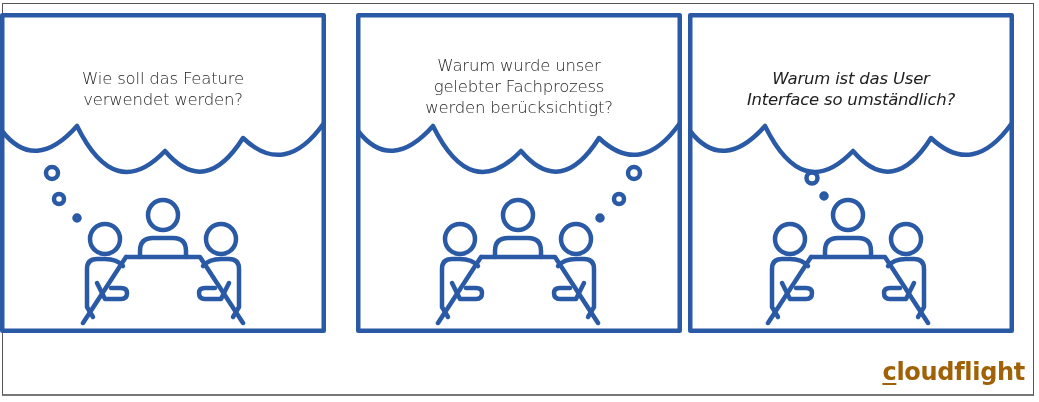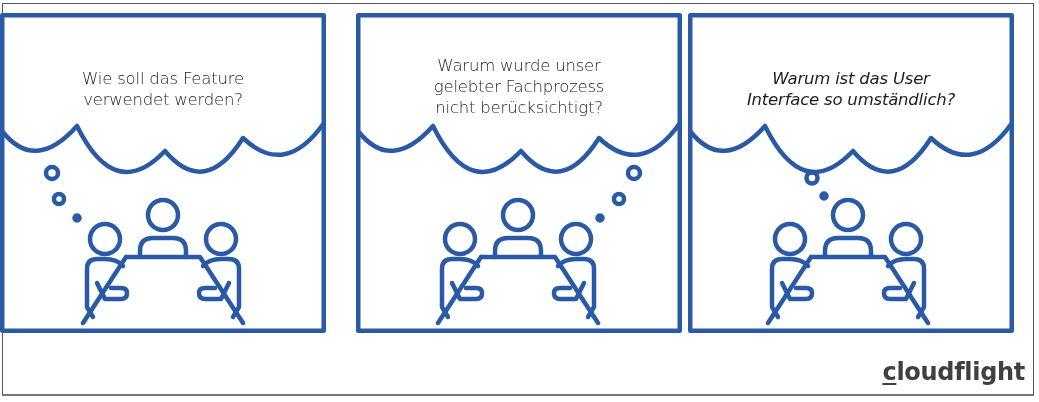--- a/index.html
+++ b/index.html
@@ -22,21 +22,21 @@
     }
     #p1 { left: 0; }
     #p2 { left: 356px; }
     #p3 { left: 688px; font-style: italic; }
     #p1 .caption { top: 46px; height: 60px; }
     #p2 .caption { top: 38px; height: 70px; }
     #p3 .caption { top: 46px; height: 60px; }
     .logo {
       position: absolute; right: 14px; top: 358px;
       font-family: "DejaVu Sans", sans-serif; font-weight: bold; font-size: 24px;
-      color: #404040; letter-spacing: -0.3px;
+      color: #a16207; letter-spacing: -0.3px;
     }
     .logo .c-underline { text-decoration: underline; text-decoration-thickness: 2px; text-underline-offset: 3px; }
   </style>
 </head>
 <body>
 
 <div class="frame"></div>
 
 <svg width="0" height="0" style="position:absolute">
   <defs>
@@ -87,21 +87,21 @@
         <circle cx="263" cy="186" r="5"></circle>
         <circle cx="244" cy="205" r="2.5"></circle>
       </g>
       <g transform="translate(162 258)">
           <use href="#meeting"></use>
         </g>
     </g>
   </svg>
   <div class="caption">Warum wurde unser
 gelebter Fachprozess
-nicht berücksichtigt?</div>
+werden berücksichtigt?</div>
 </div>
 
 <div class="panel" id="p3">
   <svg width="326" height="320" viewBox="0 0 326 320">
     <g fill="none" stroke="#2a5aa5" stroke-width="4.5" stroke-linecap="round" stroke-linejoin="round">
       <rect x="2.25" y="2.25" width="321.5" height="315.5" stroke-linecap="butt"></rect>
       <path d="M 2 118 Q 35 160 77 113 Q 115 190 165 138 Q 205 185 243 125 Q 285 165 324 110"></path>
       <g>
         <circle cx="124" cy="165" r="5.5"></circle>
         <circle cx="136" cy="183" r="2.5"></circle>

